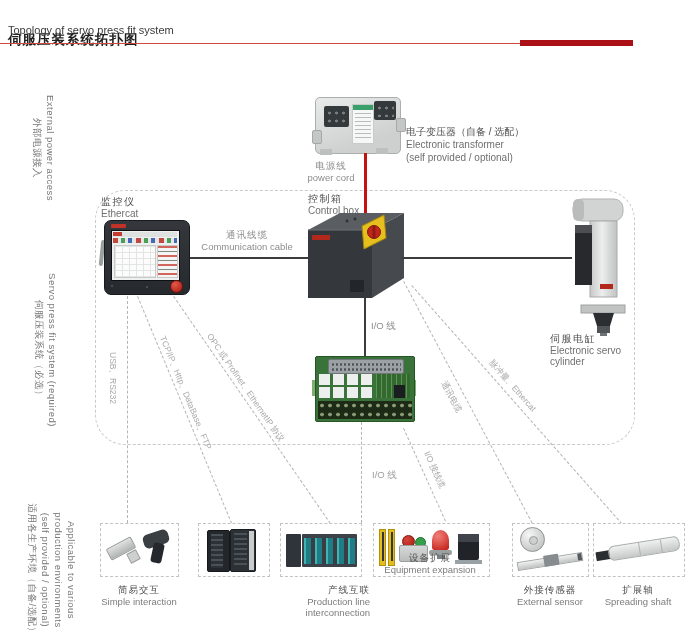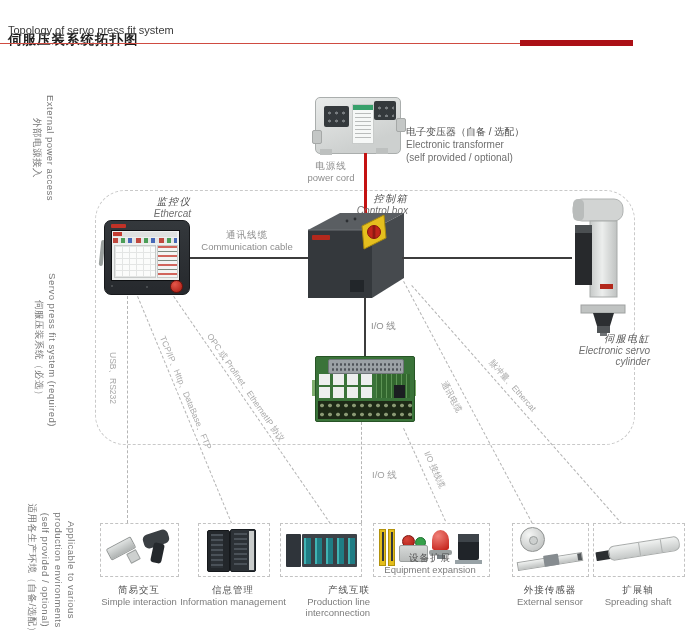--- a/index.html
+++ b/index.html
@@ -6,21 +6,21 @@
   body{font-family:"Liberation Sans","DejaVu Sans",sans-serif;}
   #stage{position:relative;width:689px;height:637px;background:#fff;overflow:hidden;}
   .abs{position:absolute;}
   
   .title-cn{font-size:13.5px;font-weight:bold;color:#1f1f1f;letter-spacing:1px;}
   .title-en{font-size:11px;color:#3a3a3a;}
   
   .side{position:absolute;text-align:center;color:#767676;transform:rotate(90deg);}
   .side .l{display:block;font-size:9.5px;line-height:13px;letter-spacing:.5px;white-space:nowrap;}
   
-  .node-label{text-align:right;line-height:12px;font-style:italic;}
+  .node-label{text-align:left;line-height:12px;}
   .node-label .cn{display:block;font-size:10px;color:#4c4c4c;letter-spacing:1.5px;}
   .node-label .en{display:block;font-size:10px;color:#707070;}
   .cable-label{text-align:center;line-height:12px;}
   .cable-label .cn{display:block;font-size:9.5px;color:#8d8d8d;letter-spacing:1px;}
   .cable-label .en{display:block;font-size:9.5px;color:#8d8d8d;}
   .tf-label-block{line-height:13px;}
   .tf-label-block .cn{display:block;font-size:10px;color:#4f4f4f;}
   .tf-label-block .en{display:block;font-size:10px;color:#6f6f6f;}
   .diag-label{position:absolute;font-size:8.5px;color:#a8a8a8;white-space:nowrap;}
   .opt-label{position:absolute;text-align:center;line-height:11px;}
@@ -211,24 +211,20 @@
 
   <div class="opt-box" style="left:198px;width:70px;">
     <div class="abs" style="left:8px;top:6px;width:21px;height:40px;background:#23272b;border:1px solid #15181b;border-radius:2px;">
       <div class="abs" style="left:3px;top:3px;width:12px;height:34px;background:repeating-linear-gradient(180deg,#4a5158 0 2px,#2c3136 2px 5px);"></div>
     </div>
     <div class="abs" style="left:31px;top:5px;width:24px;height:41px;background:#2c3136;border:1px solid #191d21;border-radius:2px;">
       <div class="abs" style="left:3px;top:3px;width:13px;height:35px;background:repeating-linear-gradient(180deg,#4a5158 0 2px,#2c3136 2px 5px);"></div>
       <div class="abs" style="left:18px;top:1px;width:5px;height:39px;background:#c9cccb;"></div>
     </div>
   </div>
-  <div class="opt-label" style="left:173px;top:584px;width:120px;">
-    <span class="cn">信息管理</span>
-    <span class="en">Information management</span>
-  </div>
 
   <div class="opt-box" style="left:280px;width:80px;">
     <div class="abs" style="left:5px;top:10px;width:15px;height:33px;background:#2f343a;border-radius:1px;"></div>
     <div class="abs" style="left:21px;top:10px;width:55px;height:33px;background:#3c4248;border-radius:1px;">
       <div class="abs" style="left:2px;top:4px;width:51px;height:26px;background:repeating-linear-gradient(90deg,#41b3b3 0 2px,#1f7d85 2px 7px,#383e44 7px 11px);"></div>
     </div>
   </div>
   <div class="opt-label" style="left:270px;top:584px;width:100px;text-align:right;">
     <span class="cn">产线互联</span>
     <span class="en">Production line interconnection</span>

